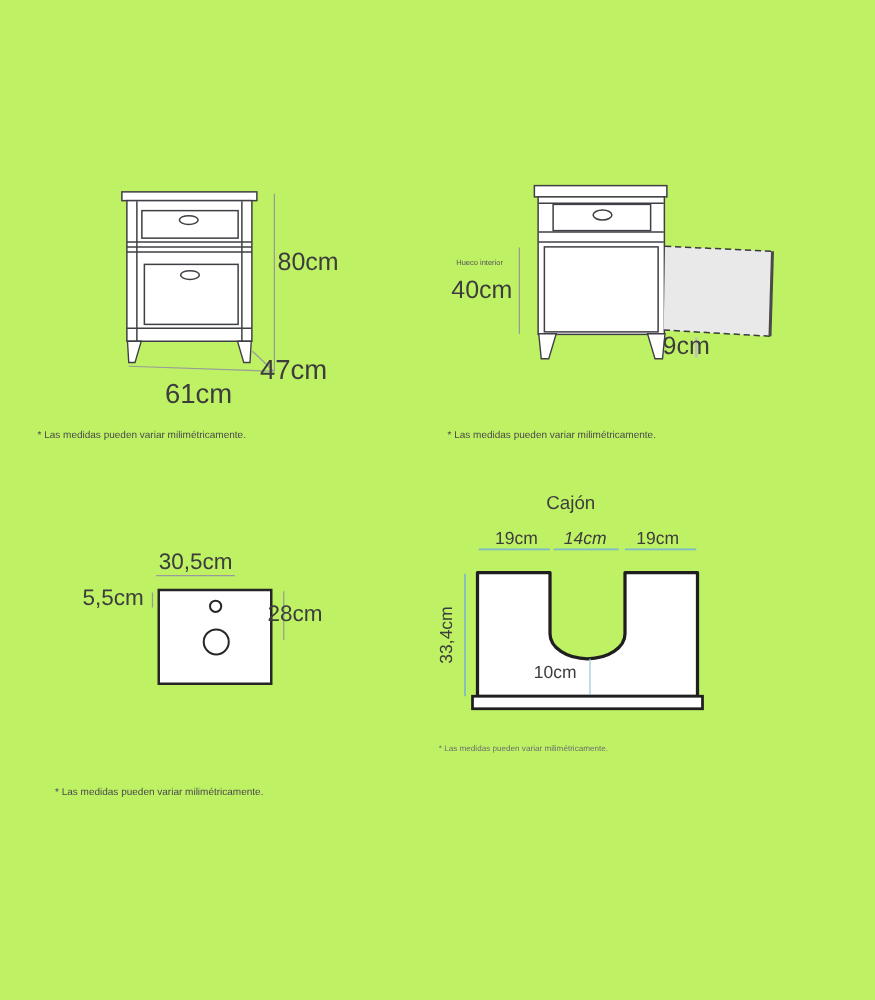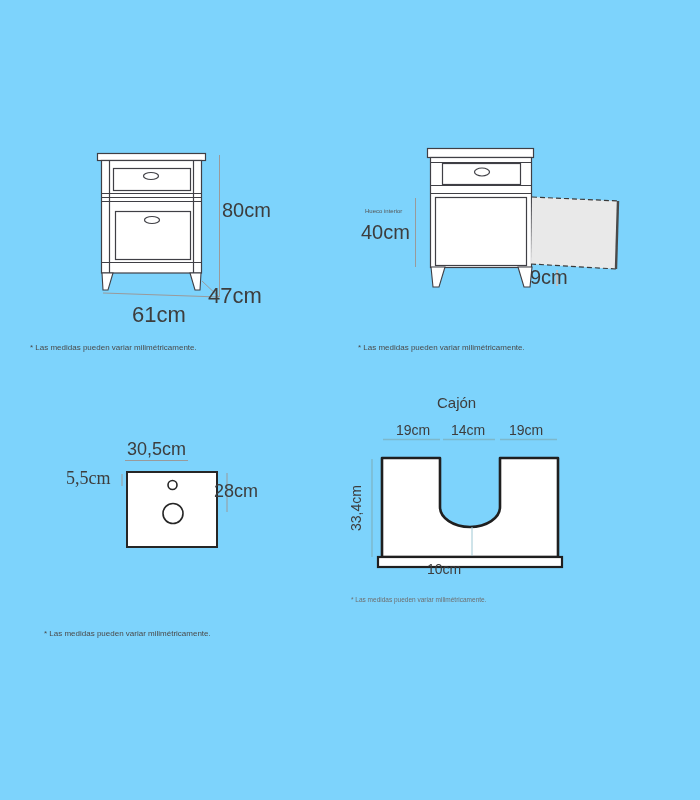--- a/index.html
+++ b/index.html
@@ -1,18 +1,18 @@
 <!DOCTYPE html>
 <html><head>
 <meta charset="utf-8">
 <style>
   * { margin:0; padding:0; box-sizing:border-box; }
   html,body { background:#ffffff; }
   #canvas {
-    position:relative; width:700px; height:800px; background:#7dd3fc;
+    position:relative; width:700px; height:800px; background:#bef264;
     font-family:"Liberation Sans", "DejaVu Sans", sans-serif; overflow:hidden;padding-left:28px;
   }
   svg { position:absolute; overflow:visible; }
   .ln   { fill:#ffffff; stroke:#3f3f45; stroke-width:1.2; }
   .lnf  { fill:none; stroke:#3f3f45; stroke-width:1.2; }
   .leg  { fill:#ffffff; stroke:#3f3f45; stroke-width:1.1; }
   .dim  { stroke:#9a9a9a; stroke-width:1; fill:none; }
   .dimlt{ stroke:#c0c0c0; stroke-width:2; fill:none; }
   .teal { stroke:#7db8cb; stroke-width:1.4; fill:none; }
   .tealthin { stroke:#9fc8d4; stroke-width:1; fill:none; }
@@ -88,34 +88,34 @@
 
   <svg style="left:60px; top:430px;" width="230" height="140" viewBox="0 0 230 140">
     <line class="dim" x1="65" y1="30.5" x2="128" y2="30.5"></line>
     <rect class="sink" x="67" y="42" width="90" height="75"></rect>
     <circle class="hole" cx="112.5" cy="55" r="4.5"></circle>
     <circle class="hole" cx="113" cy="83.5" r="10"></circle>
     <line class="dim" x1="62" y1="44" x2="62" y2="56"></line>
     <line class="dim" x1="167" y1="43" x2="167" y2="82"></line>
   </svg>
   <div class="dim-label fs17" style="left:127px; top:440px;">30,5cm</div>
-  <div class="dim-label fs17" style="left:66px; top:469px;font-family:Liberation Serif, serif;">5,5cm</div>
+  <div class="dim-label fs17" style="left:66px; top:469px;">5,5cm</div>
   <div class="dim-label fs17" style="left:214px; top:482px;">28cm</div>
   <div class="disclaimer" style="left:44px; top:629px;">* Las medidas pueden variar milimétricamente.</div>
 
   <svg style="left:340px; top:390px;" width="250" height="200" viewBox="0 0 250 200">
     <line class="teal" x1="43" y1="49.5" x2="100" y2="49.5"></line>
     <line class="teal" x1="103" y1="49.5" x2="155" y2="49.5"></line>
     <line class="teal" x1="160" y1="49.5" x2="217" y2="49.5"></line>
     <line class="teal" x1="32" y1="69" x2="32" y2="167"></line>
     <path class="thick" d="M42,68 L100,68 L100,117 A30,20 0 0 0 160,117 L160,68 L218,68 L218,167 L42,167 Z"></path>
     <line class="tealthin" x1="132" y1="137" x2="132" y2="167"></line>
     <rect class="thick2" x="38" y="167" width="184" height="10"></rect>
   </svg>
   <div class="dim-label fs15" style="left:437px; top:395px;">Cajón</div>
   <div class="dim-label fs14" style="left:396px; top:423px;">19cm</div>
-  <div class="dim-label fs14" style="left:451px; top:423px;">14cm</div>
+  <div class="dim-label fs14" style="left:451px; top:423px;font-style:italic;">14cm</div>
   <div class="dim-label fs14" style="left:509px; top:423px;">19cm</div>
   <div class="dim-label fs14 rot" style="left:357px; top:508px;">33,4cm</div>
-  <div class="dim-label fs14" style="left:427px; top:530px;margin-top:32px;">10cm</div>
+  <div class="dim-label fs14" style="left:427px; top:530px;">10cm</div>
   <div class="disclaimer-blur" style="left:351px; top:596px;">* Las medidas pueden variar milimétricamente.</div>
 
 </div>
 
 </body></html>

